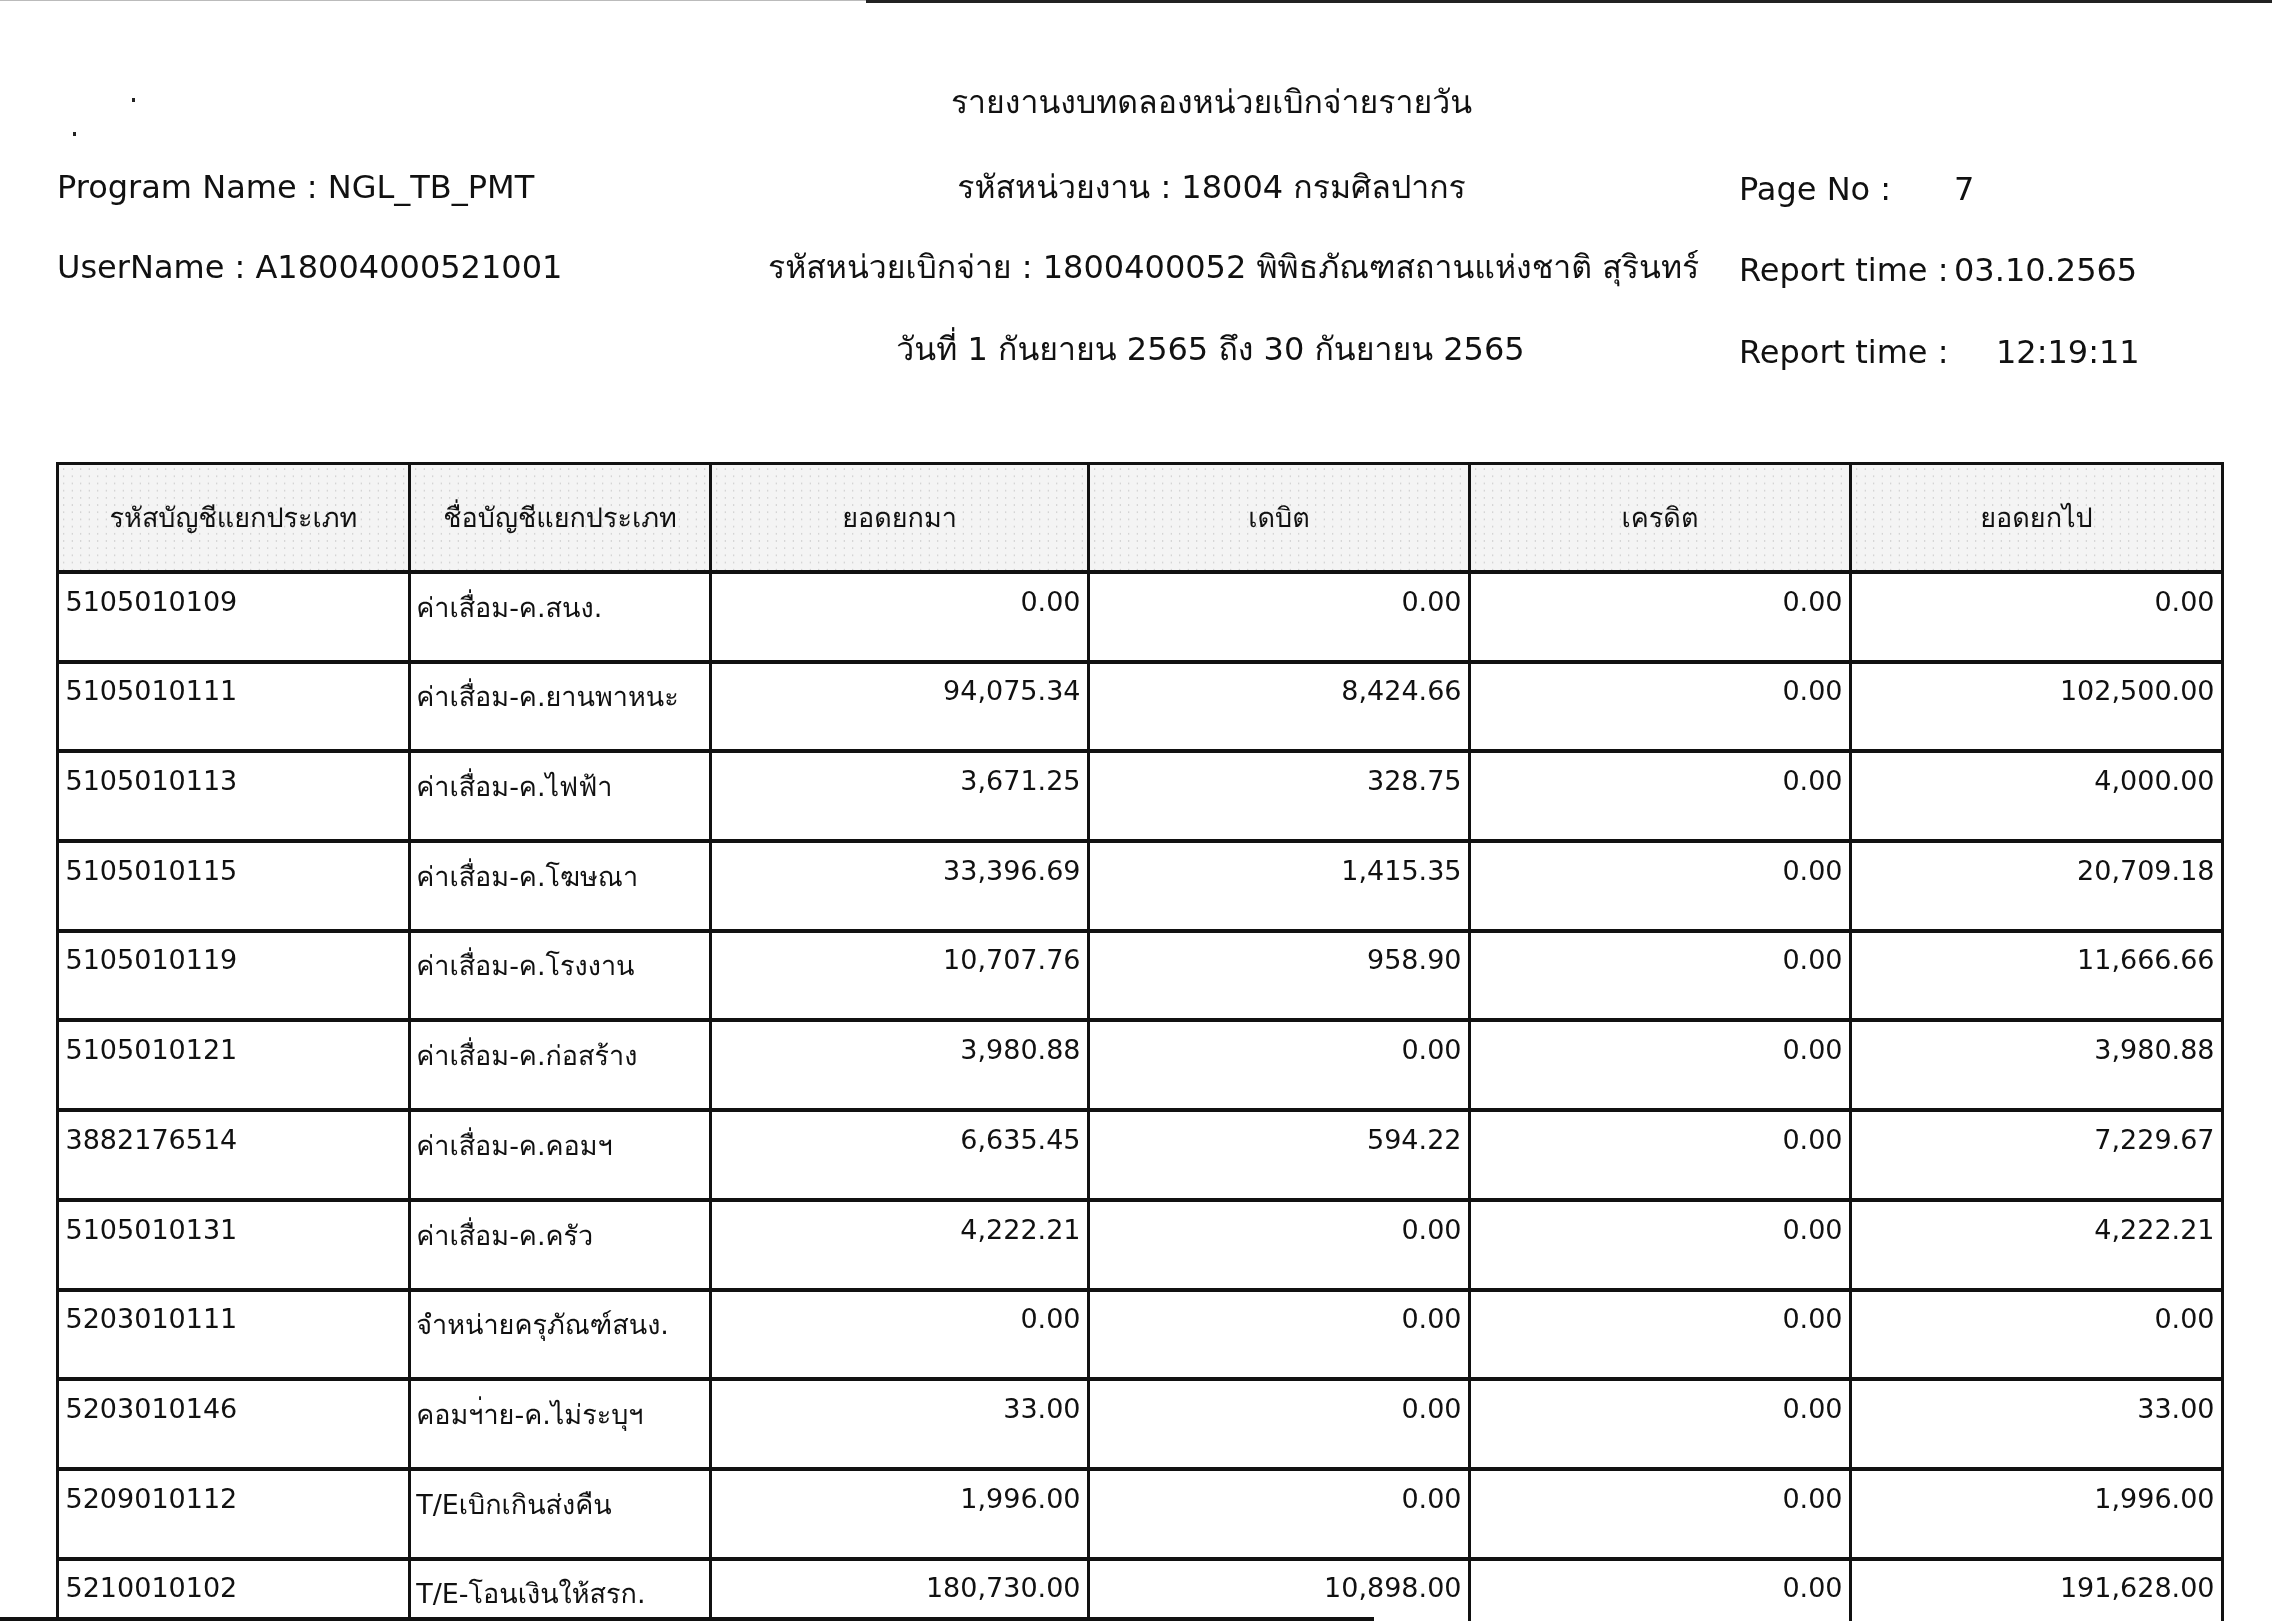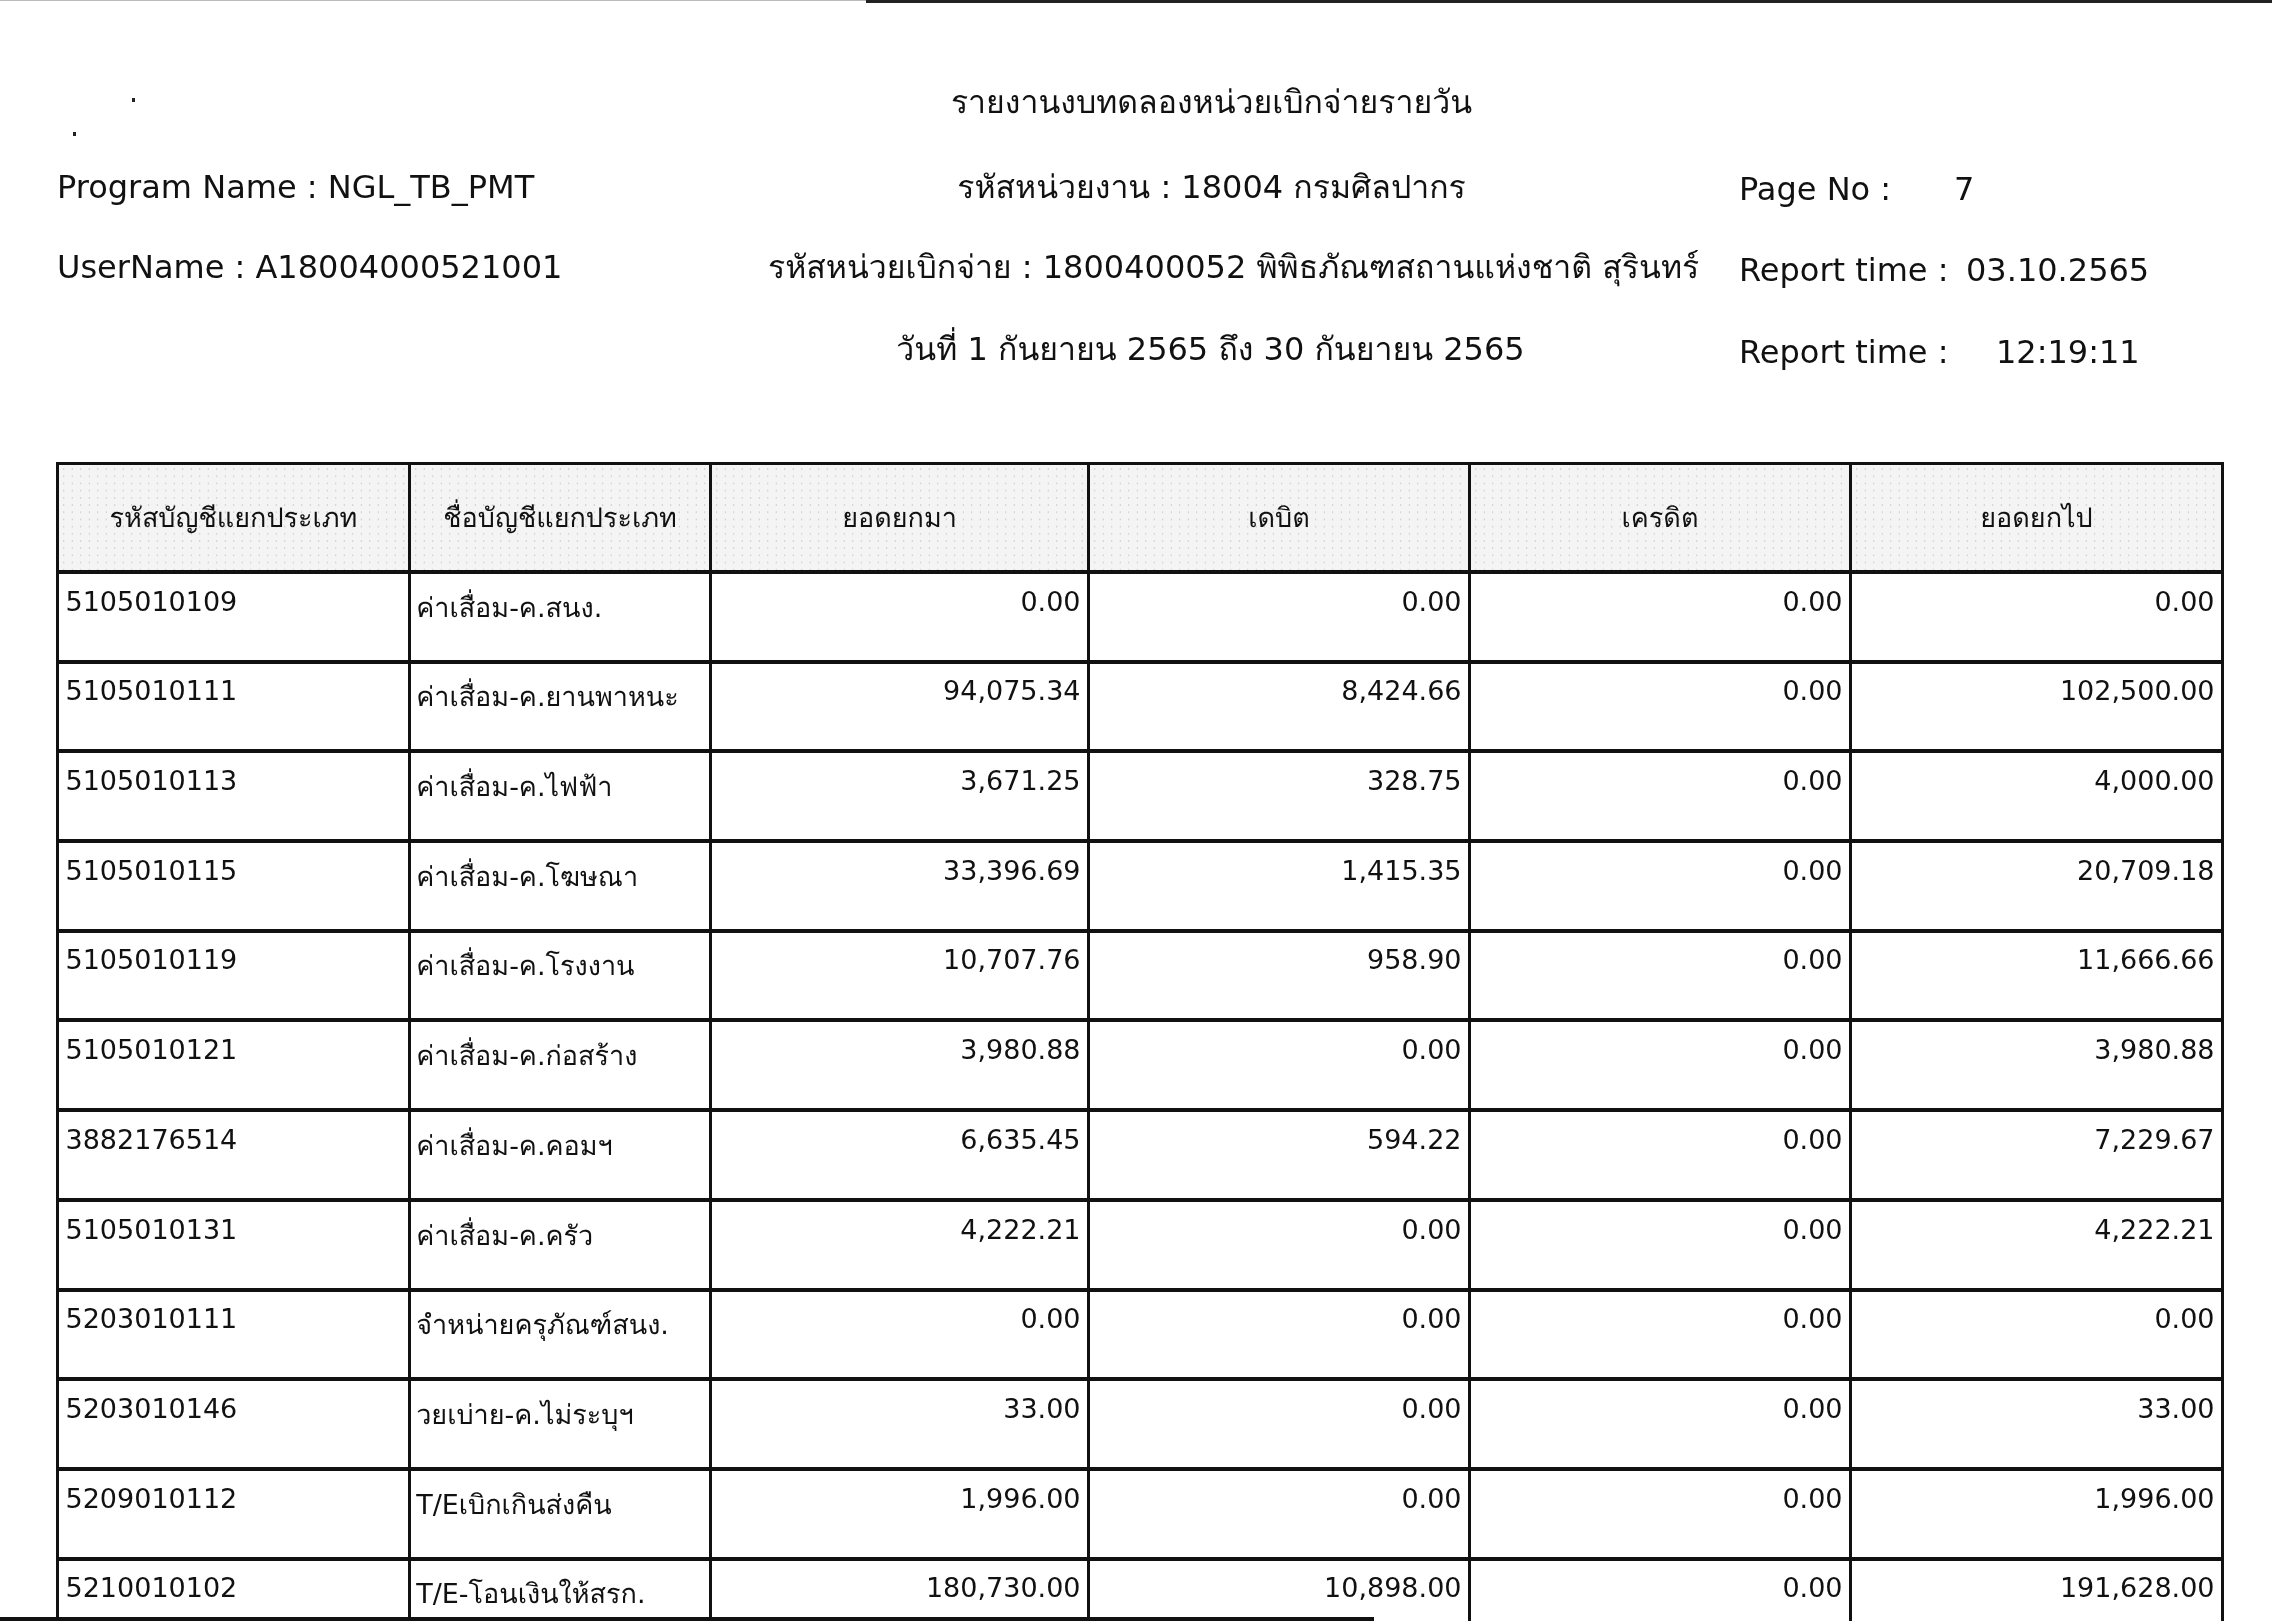--- a/index.html
+++ b/index.html
@@ -34,21 +34,21 @@
 <div class="hdr title">รายงานงบทดลองหน่วยเบิกจ่ายรายวัน</div>
 
 <div class="hdr meta-left" style="top:171px;">Program Name : NGL_TB_PMT</div>
 <div class="hdr" style="top:171px;left:938px;width:547px;text-align:center;">รหัสหน่วยงาน : 18004 กรมศิลปากร</div>
 <div class="hdr meta-right-label" style="top:173px;">Page No :</div>
 <div class="hdr meta-right-val" style="top:173px;">7</div>
 
 <div class="hdr meta-left" style="top:251px;">UserName : A18004000521001</div>
 <div class="hdr" style="top:251px;left:768px;width:886px;text-align:center;">รหัสหน่วยเบิกจ่าย : 1800400052 พิพิธภัณฑสถานแห่งชาติ สุรินทร์</div>
 <div class="hdr meta-right-label" style="top:254px;">Report time :</div>
-<div class="hdr meta-right-val" style="top:254px;margin-left:12px;">03.10.2565</div>
+<div class="hdr meta-right-val" style="top:254px;">03.10.2565</div>
 
 <div class="hdr" style="top:333px;left:807px;width:807px;text-align:center;">วันที่ 1 กันยายน 2565 ถึง 30 กันยายน 2565</div>
 <div class="hdr meta-right-label" style="top:336px;">Report time :</div>
 <div class="hdr meta-right-val" style="top:336px;margin-left:42px;">12:19:11</div>
 
 <table class="report">
   <colgroup>
     <col style="width:352px">
       <col style="width:301px">
       <col style="width:378px">
@@ -134,21 +134,21 @@
     <tr class="row">
       <td class="code">5203010111</td>
       <td class="name">จำหน่ายครุภัณฑ์สนง.</td>
       <td class="num">0.00</td>
       <td class="num">0.00</td>
       <td class="num">0.00</td>
       <td class="num">0.00</td>
     </tr>
     <tr class="row">
       <td class="code">5203010146</td>
-      <td class="name">วยเบ่าย-ค.ไม่ระบุฯ</td>
+      <td class="name">คอมฯ่าย-ค.ไม่ระบุฯ</td>
       <td class="num">33.00</td>
       <td class="num">0.00</td>
       <td class="num">0.00</td>
       <td class="num">33.00</td>
     </tr>
     <tr class="row">
       <td class="code">5209010112</td>
       <td class="name">T/Eเบิกเกินส่งคืน</td>
       <td class="num">1,996.00</td>
       <td class="num">0.00</td>

